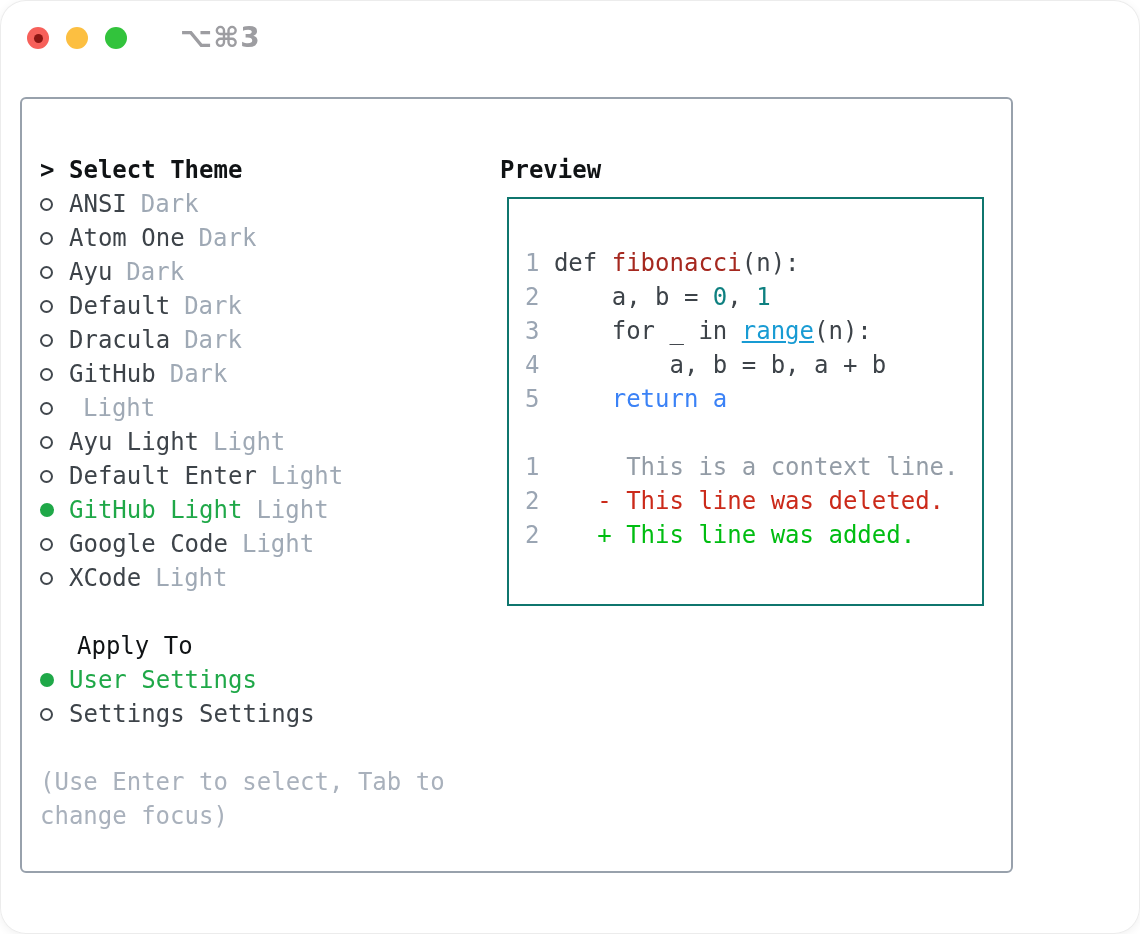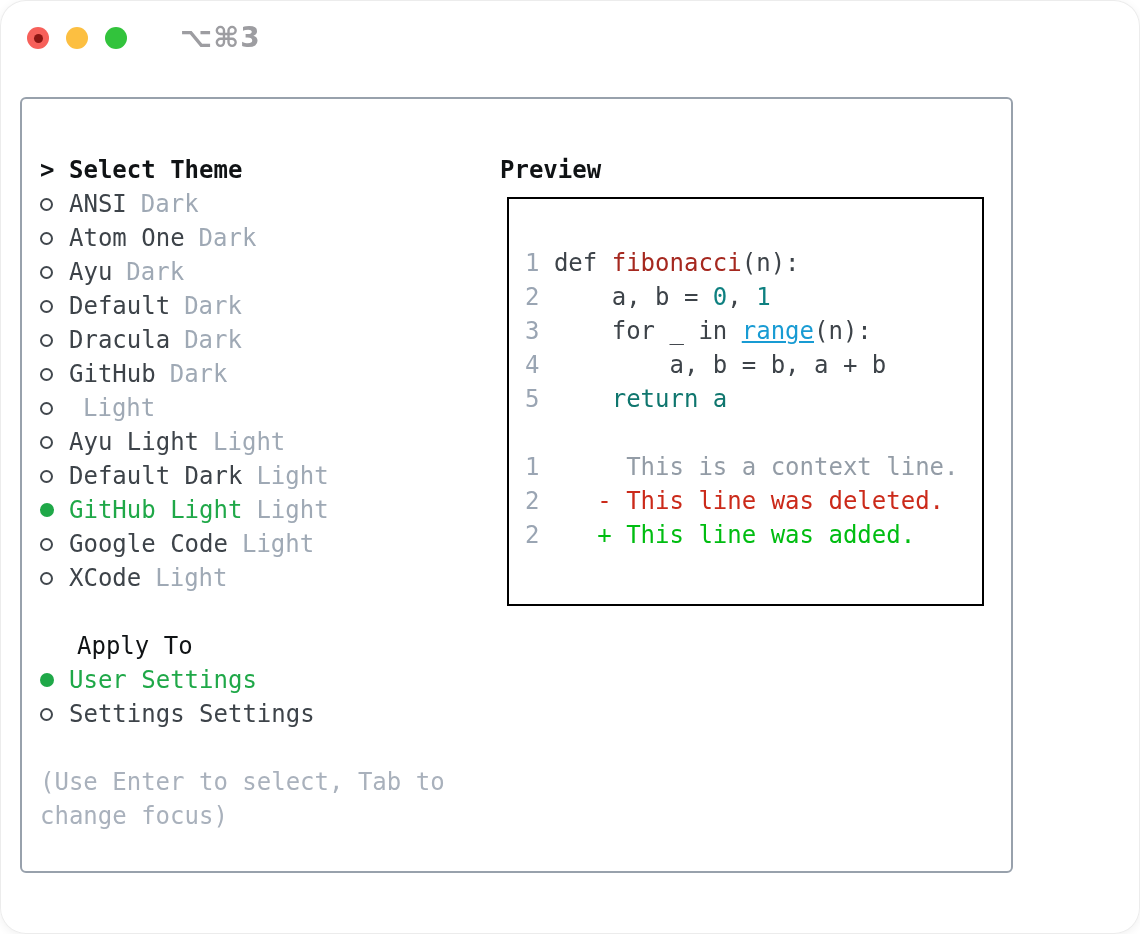--- a/index.html
+++ b/index.html
@@ -126,21 +126,21 @@
     font-weight: bold;
     color: #101315;
   }
   .preview-box {
     position: absolute;
     left: 485px;
     top: 98px;
     width: 477px;
     height: 409px;
     box-sizing: border-box;
-    border: 2px solid #000000;
+    border: 2px solid #0f766e;
     background: #ffffff;
     padding: 47px 0 0 16px;
     overflow: hidden;
   }
   .pline {
     font-size: 24px;
     line-height: 34px;
     height: 34px;
     white-space: pre;
   }
@@ -172,21 +172,21 @@
 
       <div id="theme-items">
           <div class="row"><span class="marker"><span class="circle"></span></span><span class="item-name">ANSI</span><span class="item-tag">Dark</span></div>
           <div class="row"><span class="marker"><span class="circle"></span></span><span class="item-name">Atom One</span><span class="item-tag">Dark</span></div>
           <div class="row"><span class="marker"><span class="circle"></span></span><span class="item-name">Ayu</span><span class="item-tag">Dark</span></div>
           <div class="row"><span class="marker"><span class="circle"></span></span><span class="item-name">Default</span><span class="item-tag">Dark</span></div>
           <div class="row"><span class="marker"><span class="circle"></span></span><span class="item-name">Dracula</span><span class="item-tag">Dark</span></div>
           <div class="row"><span class="marker"><span class="circle"></span></span><span class="item-name">GitHub</span><span class="item-tag">Dark</span></div>
           <div class="row"><span class="marker"><span class="circle"></span></span><span class="item-tag">Light</span></div>
           <div class="row"><span class="marker"><span class="circle"></span></span><span class="item-name">Ayu Light</span><span class="item-tag">Light</span></div>
-          <div class="row"><span class="marker"><span class="circle"></span></span><span class="item-name">Default Dark</span><span class="item-tag">Light</span></div>
+          <div class="row"><span class="marker"><span class="circle"></span></span><span class="item-name">Default Enter</span><span class="item-tag">Light</span></div>
           <div class="row"><span class="marker"><span class="circle sel"></span></span><span class="item-name sel">GitHub Light</span><span class="item-tag">Light</span></div>
           <div class="row"><span class="marker"><span class="circle"></span></span><span class="item-name">Google Code</span><span class="item-tag">Light</span></div>
           <div class="row"><span class="marker"><span class="circle"></span></span><span class="item-name">XCode</span><span class="item-tag">Light</span></div>
         </div>
 
       <div class="row spacer"></div>
 
       <div class="row">
         <span class="marker"></span>
         <span class="section-title">Apply To</span>
@@ -203,21 +203,21 @@
     </div>
 
     <div class="preview-title">Preview</div>
 
     <div class="preview-box">
       <div id="preview-lines">
           <div class="pline"><span class="lineno" style="color: rgb(154, 165, 179);">1</span><span style="color: rgb(61, 67, 73);"> def </span><span style="color: rgb(165, 40, 31);">fibonacci</span><span style="color: rgb(61, 67, 73);">(n):</span></div>
           <div class="pline"><span class="lineno" style="color: rgb(154, 165, 179);">2</span><span style="color: rgb(61, 67, 73);">     a, b = </span><span style="color: rgb(14, 128, 128);">0</span><span style="color: rgb(61, 67, 73);">, </span><span style="color: rgb(14, 128, 128);">1</span></div>
           <div class="pline"><span class="lineno" style="color: rgb(154, 165, 179);">3</span><span style="color: rgb(61, 67, 73); margin-top: 34px;">     for _ in </span><span style="color: rgb(24, 155, 211); text-decoration: underline;">range</span><span style="color: rgb(61, 67, 73);">(n):</span></div>
           <div class="pline"><span class="lineno" style="color: rgb(154, 165, 179);">4</span><span style="color: rgb(61, 67, 73);">         a, b = b, a + b</span></div>
-          <div class="pline"><span class="lineno" style="color: rgb(154, 165, 179);">5</span><span style="color: #0f766e; text-align: center;">     return a</span></div>
+          <div class="pline"><span class="lineno" style="color: rgb(154, 165, 179);">5</span><span style="color: #3b82f6; text-align: center;">     return a</span></div>
           <div class="pline"><span class="lineno" style="color: rgb(154, 165, 179);"></span></div>
           <div class="pline"><span class="lineno" style="color: rgb(154, 165, 179);">1</span><span style="color: rgb(147, 156, 166);">      This is a context line.</span></div>
           <div class="pline"><span class="lineno" style="color: rgb(154, 165, 179);">2</span><span style="color: rgb(61, 67, 73);">    </span><span style="color: rgb(203, 42, 26);">- This line was deleted.</span></div>
           <div class="pline"><span class="lineno" style="color: rgb(154, 165, 179);">2</span><span style="color: rgb(61, 67, 73);">    </span><span style="color: rgb(0, 189, 17);">+ This line was added.</span></div>
         </div>
     </div>
 
   </div>
 </div>
 

